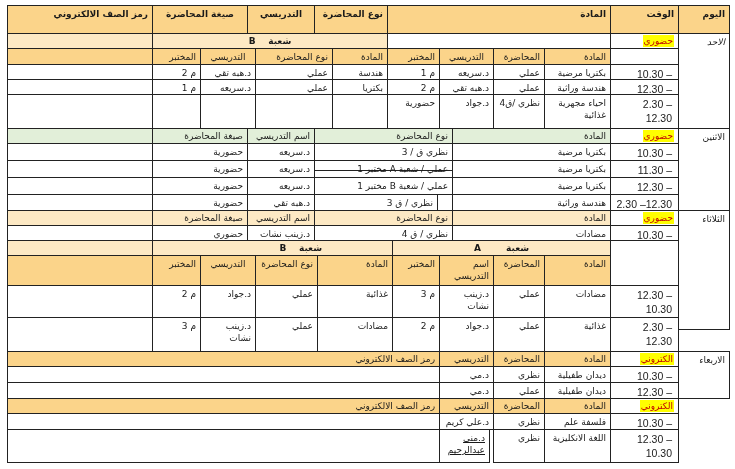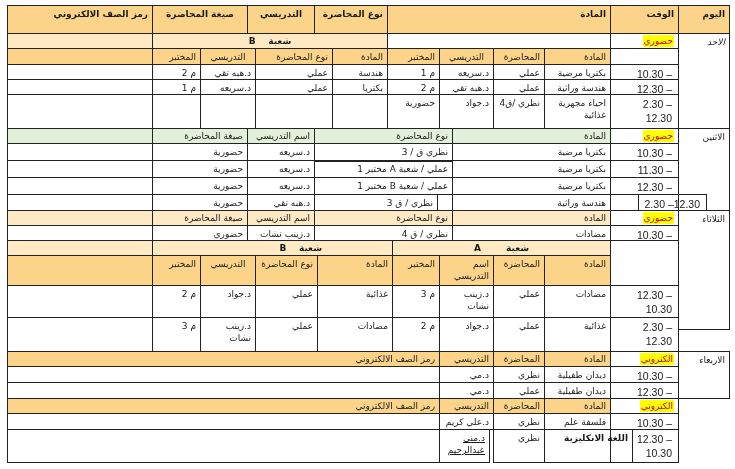--- a/index.html
+++ b/index.html
@@ -88,40 +88,40 @@
       <span class="badge">حضوري</span>
     </div>
   <div class="cell hdr-green" style="left:445px;top:123px;width:159px;height:16px;padding:1px 4px;">المادة</div>
   <div class="cell hdr-green" style="left:307px;top:123px;width:139px;height:16px;padding:1px 4px;">نوع المحاضرة</div>
   <div class="cell hdr-green" style="left:240px;top:123px;width:68px;height:16px;padding:1px 4px;">اسم التدريسي</div>
   <div class="cell hdr-green" style="left:145px;top:123px;width:96px;height:16px;padding:1px 4px;">صيغة المحاضرة</div>
   <div class="cell hdr-green" style="left:0;top:123px;width:146px;height:16px;"></div>
 
   <div class="cell ltr" style="left:603px;top:138px;width:69px;height:18px;">10.30 – 8.30</div>
   <div class="cell" style="left:445px;top:138px;width:159px;height:18px;">بكتريا مرضية</div>
-  <div class="cell" style="left:307px;top:138px;width:139px;height:19px;">نظري ق / 3</div>
+  <div class="cell" style="left:307px;top:138px;width:139px;height:28px;">نظري ق / 3</div>
   <div class="cell" style="left:240px;top:138px;width:68px;height:18px;">د.سريعه</div>
   <div class="cell" style="left:145px;top:138px;width:96px;height:18px;">حضورية</div>
   <div class="cell" style="left:0;top:138px;width:146px;height:18px;"></div>
 
   <div class="cell ltr" style="left:603px;top:155px;width:69px;height:18px;">11.30 – 10.30</div>
   <div class="cell" style="left:445px;top:155px;width:159px;height:18px;">بكتريا مرضية</div>
   <div class="cell" style="left:307px;top:155px;width:139px;height:18px;">عملي / شعبة A   مختبر 1</div>
   <div class="cell" style="left:240px;top:155px;width:68px;height:18px;">د.سريعه</div>
   <div class="cell" style="left:145px;top:155px;width:96px;height:18px;">حضورية</div>
   <div class="cell" style="left:0;top:155px;width:146px;height:18px;"></div>
 
   <div class="cell ltr" style="left:603px;top:172px;width:69px;height:18px;">12.30 – 11.30</div>
   <div class="cell" style="left:445px;top:172px;width:159px;height:18px;">بكتريا مرضية</div>
   <div class="cell" style="left:307px;top:172px;width:139px;height:18px;">عملي / شعبة B   مختبر 1</div>
   <div class="cell" style="left:240px;top:172px;width:68px;height:18px;">د.سريعه</div>
   <div class="cell" style="left:145px;top:172px;width:96px;height:18px;">حضورية</div>
   <div class="cell" style="left:0;top:172px;width:146px;height:18px;"></div>
 
-  <div class="cell ltr" style="left:603px;top:189px;width:69px;height:17px;margin-left:28px;">2.30 –12.30</div>
+  <div class="cell ltr" style="left:603px;top:189px;width:69px;height:17px;">2.30 –12.30</div>
   <div class="cell" style="left:445px;top:189px;width:159px;height:17px;">هندسة وراثية</div>
   <div class="cell" style="left:307px;top:189px;width:124px;height:17px;">نظري / ق 3</div>
   <div class="cell" style="left:240px;top:189px;width:68px;height:17px;">د.هبه تقي</div>
   <div class="cell" style="left:145px;top:189px;width:96px;height:17px;">حضورية</div>
   <div class="cell" style="left:0;top:189px;width:146px;height:17px;"></div>
 
   <div class="cell white" style="left:671px;top:205px;width:52px;height:120px;">الثلاثاء</div>
   <div class="cell white" style="left:603px;top:205px;width:69px;height:16px;padding:1px 4px;">
       <span class="badge">حضوري</span>
     </div>
@@ -204,18 +204,18 @@
   <div class="cell hdr" style="left:432px;top:393px;width:55px;height:16px;padding:1px 4px;">التدريسي</div>
   <div class="cell hdr" style="left:0;top:393px;width:433px;height:16px;padding:1px 4px;">رمز الصف الالكتروني</div>
 
   <div class="cell ltr" style="left:603px;top:408px;width:69px;height:17px;">10.30 – 8.30</div>
   <div class="cell" style="left:537px;top:408px;width:67px;height:17px;">فلسفة علم</div>
   <div class="cell" style="left:486px;top:408px;width:52px;height:17px;">نظري</div>
   <div class="cell" style="left:432px;top:408px;width:55px;height:17px;">د.علي كريم</div>
   <div class="cell" style="left:0;top:408px;width:433px;height:17px;"></div>
 
   <div class="cell ltr" style="left:603px;top:424px;width:69px;height:34px;">12.30 – 10.30</div>
-  <div class="cell" style="left:537px;top:424px;width:89px;height:34px;font-weight:bold;">اللغة الانكليزية</div>
+  <div class="cell" style="left:537px;top:424px;width:67px;height:34px;">اللغة الانكليزية</div>
   <div class="cell" style="left:486px;top:424px;width:52px;height:34px;">نظري</div>
   <div class="cell" style="left:432px;top:424px;width:51px;height:34px;text-decoration:underline;">د.منى عبدالرحيم</div>
   <div class="cell" style="left:0;top:424px;width:433px;height:34px;"></div>
 
 </div>
 
 </body></html>

